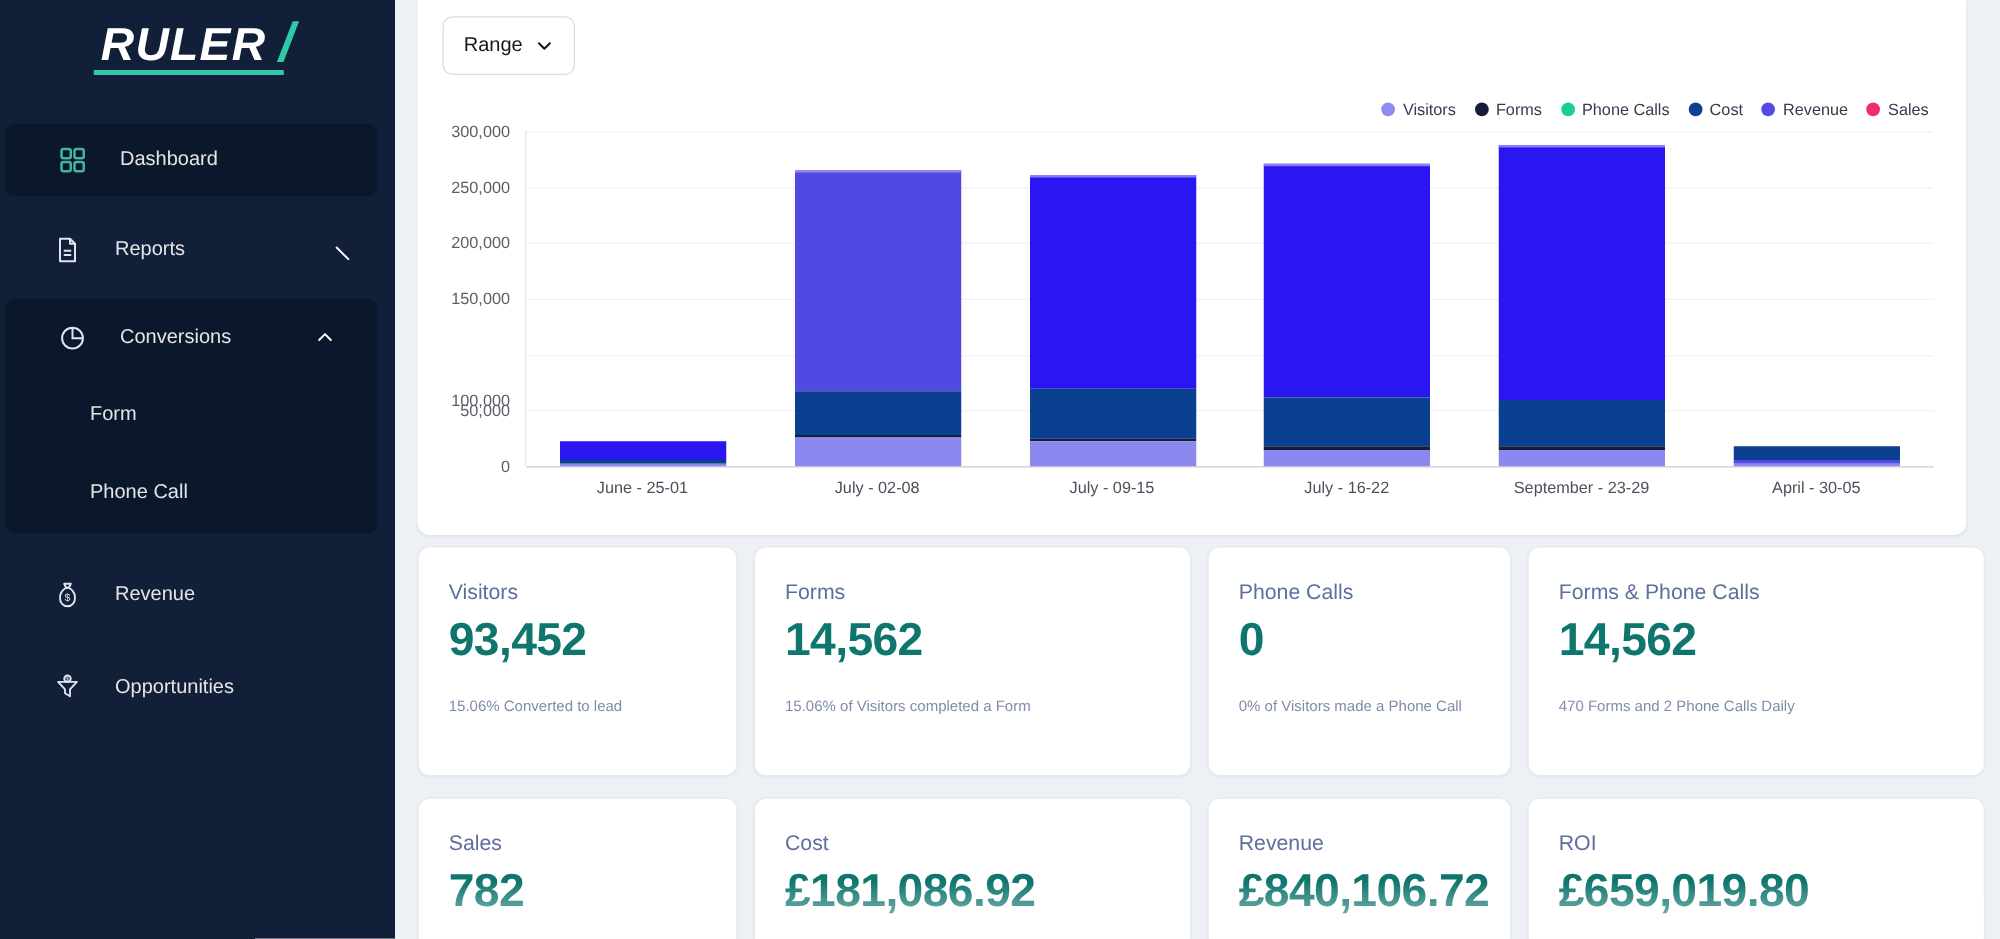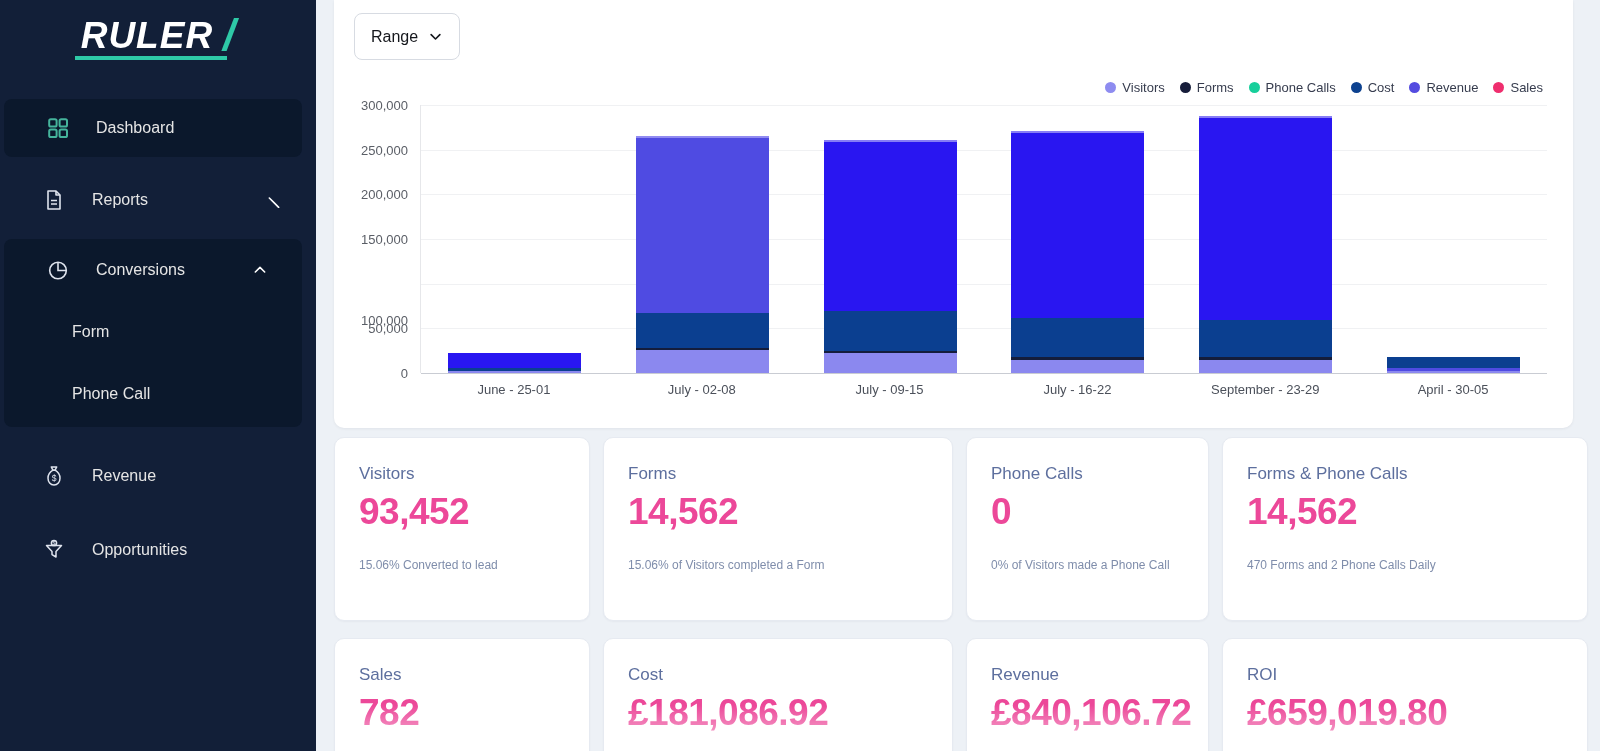--- a/index.html
+++ b/index.html
@@ -114,21 +114,21 @@
     gap: 13px;
     margin-bottom: 17px;
   }
   .card {
     background: #fff; border: 1px solid #E6EAF1; border-radius: 10px;
     height: 184px; padding: 26px 24px;
     box-shadow: 0 1px 2px rgba(16,24,40,.04);
     position: relative; overflow: hidden;
   }
   .card-title { font-size: 17px; color: #5D6F9E; }
-  .card-value { font-size: 37px; font-weight: 700; color: #ec4899; margin-top: 7px; letter-spacing: -0.5px; }
+  .card-value { font-size: 37px; font-weight: 700; color: #0f766e; margin-top: 7px; letter-spacing: -0.5px; }
   .card-sub { font-size: 12px; color: #7F8DAB; margin-top: 23px; line-height: 1.55; max-width: 280px; }
   .card .fade-overlay {
     position: absolute; left: 0; right: 0; top: 66px; height: 62px;
     background: linear-gradient(rgba(255,255,255,0), rgba(255,255,255,.95));
     pointer-events: none;
   }
 </style>
 </head>
 <body>
 

